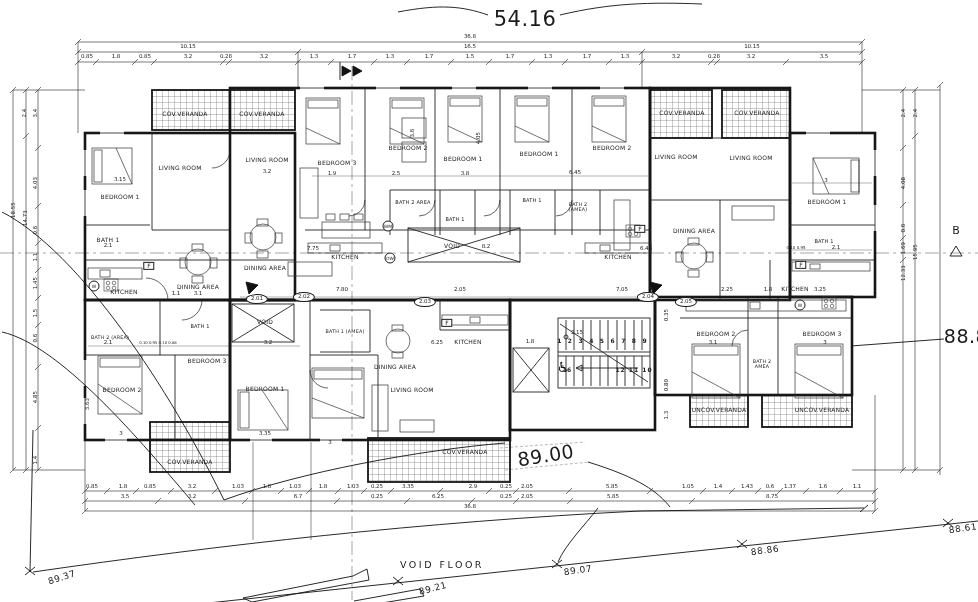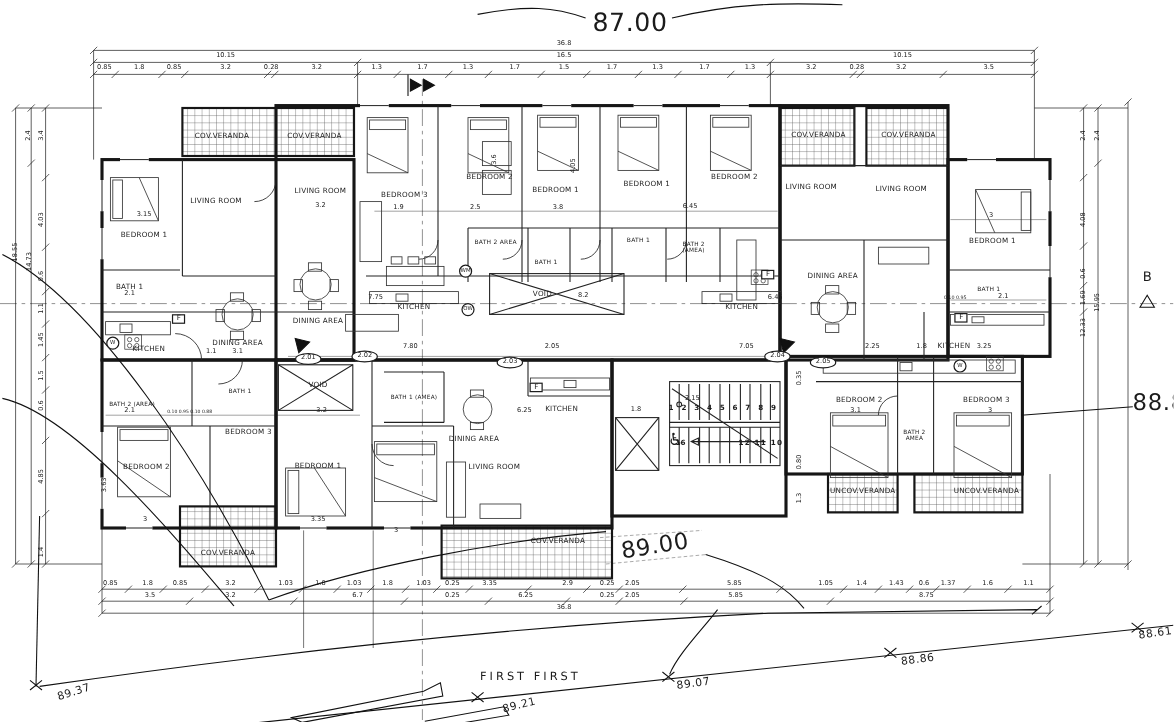--- a/index.html
+++ b/index.html
@@ -262,21 +262,21 @@
       <path d="M851,346 L944,339"></path>
       <path d="M340,62 V80"></path>
       <polygon points="342,66 351,71 342,76" fill="#111"></polygon>
       <polygon points="353,66 362,71 353,76" fill="#111"></polygon>
       <polygon points="950,256 962,256 956,246" fill="none"></polygon>
       <polygon points="246,282 258,285 249,294" fill="#111"></polygon>
       <polygon points="650,282 662,285 653,294" fill="#111"></polygon>
     </g>
   </svg>
 
-  <div class="lbl floor-title" style="left:442px;top:565px;">FIRST  FIRST</div>
+  <div class="lbl floor-title" style="left:442px;top:565px;">VOID  FLOOR</div>
   <div class="lbl section-letter" style="left:956px;top:231px;">B</div>
   <div class="lbl access" style="left:563px;top:367px;">♿</div>
   <div class="lbl stair-run" style="left:603px;top:341px;">1 2 3 4 5 6 7 8 9</div>
   <div class="lbl stair-run" style="left:567px;top:370px;letter-spacing:0;">16</div>
   <div class="lbl stair-run" style="left:634px;top:370px;letter-spacing:1px;">12 11 10</div>
 
   <div id="gen-labels">
       <div class="lbl room" style="left: 185px; top: 114px; transform: translate(-50%, -50%);">COV.VERANDA</div>
       <div class="lbl room" style="left: 262px; top: 114px; transform: translate(-50%, -50%);">COV.VERANDA</div>
       <div class="lbl room" style="left: 180px; top: 168px; transform: translate(-50%, -50%);">LIVING ROOM</div>
@@ -433,21 +433,21 @@
       <div class="lbl dim" style="left: 577px; top: 333px; transform: translate(-50%, -50%);">2.15</div>
       <div class="lbl dim" style="left: 530px; top: 342px; transform: translate(-50%, -50%);">1.8</div>
       <div class="lbl dim" style="left: 667px; top: 315px; transform: translate(-50%, -50%) rotate(-90deg);">0.35</div>
       <div class="lbl dim" style="left: 667px; top: 385px; transform: translate(-50%, -50%) rotate(-90deg);">0.80</div>
       <div class="lbl dim" style="left: 667px; top: 415px; transform: translate(-50%, -50%) rotate(-90deg);">1.3</div>
       <div class="lbl unit" style="left: 257px; top: 299px; transform: translate(-50%, -50%);">2.01</div>
       <div class="lbl unit" style="left: 304px; top: 297px; transform: translate(-50%, -50%);">2.02</div>
       <div class="lbl unit" style="left: 425px; top: 302px; transform: translate(-50%, -50%);">2.03</div>
       <div class="lbl unit" style="left: 648px; top: 297px; transform: translate(-50%, -50%);">2.04</div>
       <div class="lbl unit" style="left: 686px; top: 302px; transform: translate(-50%, -50%);">2.05</div>
-      <div class="lbl level" style="left: 525px; top: 19px; font-size: 21px; transform: translate(-50%, -50%);">87.00</div>
+      <div class="lbl level" style="left: 525px; top: 19px; font-size: 21px; transform: translate(-50%, -50%);">54.16</div>
       <div class="lbl level" style="left: 546px; top: 456px; font-size: 19px; transform: translate(-50%, -50%) rotate(-9deg);">89.00</div>
       <div class="lbl level" style="left: 966px; top: 337px; font-size: 19px; transform: translate(-50%, -50%);">88.8</div>
       <div class="lbl level" style="left: 62px; top: 578px; font-size: 9px; transform: translate(-50%, -50%) rotate(-18deg);">89.37</div>
       <div class="lbl level" style="left: 433px; top: 589px; font-size: 9px; transform: translate(-50%, -50%) rotate(-14deg);">89.21</div>
       <div class="lbl level" style="left: 578px; top: 571px; font-size: 9px; transform: translate(-50%, -50%) rotate(-8deg);">89.07</div>
       <div class="lbl level" style="left: 765px; top: 551px; font-size: 9px; transform: translate(-50%, -50%) rotate(-8deg);">88.86</div>
       <div class="lbl level" style="left: 963px; top: 529px; font-size: 9px; transform: translate(-50%, -50%) rotate(-8deg);">88.61</div>
       <div class="lbl fxbox" style="left: 149px; top: 266px; transform: translate(-50%, -50%);">F</div>
       <div class="lbl fxbox" style="left: 640px; top: 229px; transform: translate(-50%, -50%);">F</div>
       <div class="lbl fxbox" style="left: 801px; top: 265px; transform: translate(-50%, -50%);">F</div>

